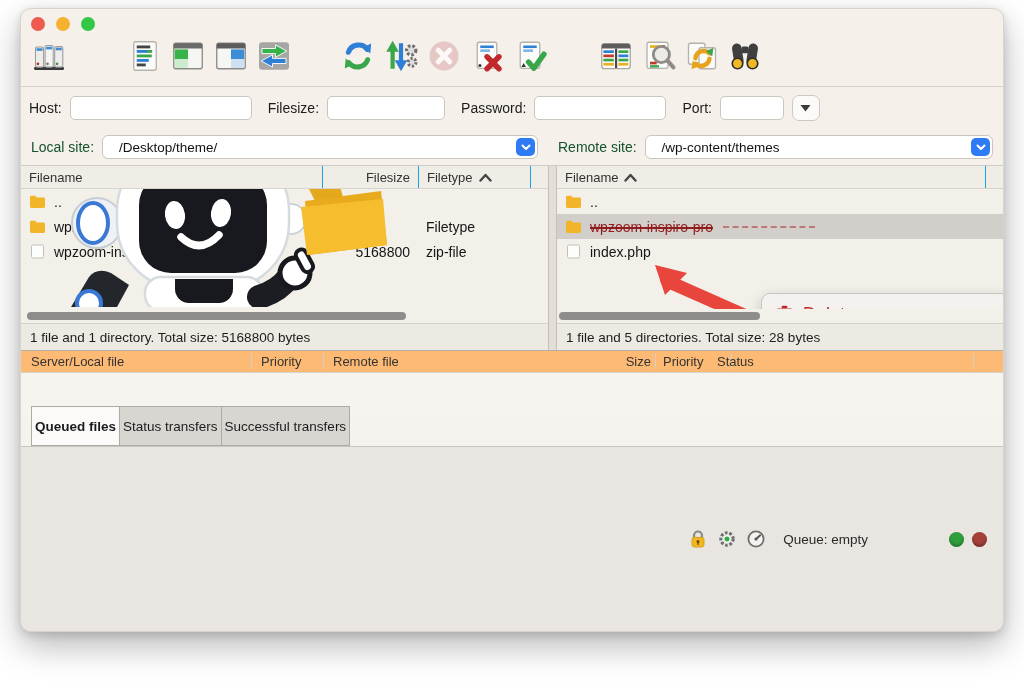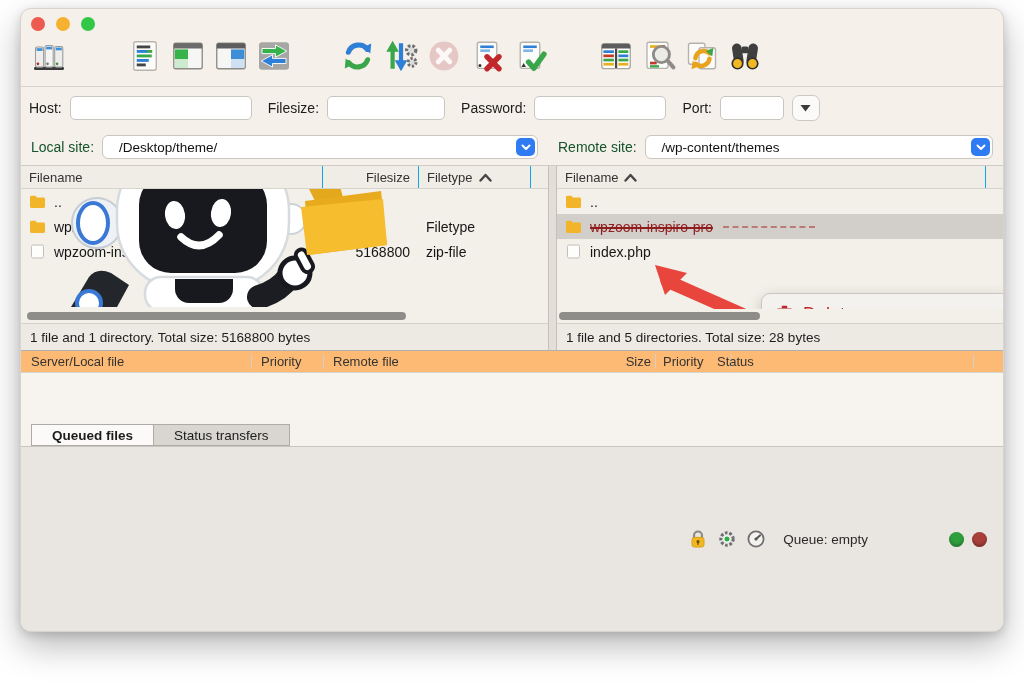--- a/index.html
+++ b/index.html
@@ -83,21 +83,21 @@
   .ctx-menu .dlabel { color:#c0272c; font-size:18px; font-weight:500; }
   .arrow-overlay { position:absolute; left:96px; top:74px; width:132px; height:70px; pointer-events:none; }
 
   
   .queue { flex:0 0 96px; border-top:1px solid #b3afaa; background:#f6f3ef; display:flex; flex-direction:column; }
   .qhead { position:relative; height:22px; flex:0 0 22px; background:#fdba74; border-bottom:1px solid #d7d3cd; font-size:13px; color:#333; }
   .qhead span { position:absolute; top:3px; }
   .qsep { position:absolute; top:3px; bottom:3px; border-left:1px solid #d3cfc9; }
   .qbody { flex:1; background:#f7f4f0; }
   .qtabs { height:28px; flex:0 0 28px; display:flex; padding-left:10px; align-items:flex-end; }
-  .qtab { height:22px; padding:0 20px; display:flex; align-items:center; font-size:13.5px; color:#1c1c1c;
+  .qtab { height:40px; padding:0 3px; display:flex; align-items:center; font-size:13.5px; color:#1c1c1c;
           background:#d9d6d2; border:1px solid #aeaba6; border-right:none; cursor:pointer; }
   .qtab:last-child { border-right:1px solid #aeaba6; }
   .qtab.active { background:#fbfaf9; font-weight:bold; }
 
   
   .statusbar { flex:1; background:#e9e5e0; border-top:1px solid #c9c5c0; display:flex; align-items:center; justify-content:flex-end;
                padding:0 16px; gap:9px; }
   .sb-ico { width:20px; height:20px; }
   .sb-text { font-size:13.5px; color:#2a2a2a; margin-left:8px; }
   .sb-dots { display:flex; gap:8px; margin-left:72px; }
@@ -476,20 +476,21 @@
       <div class="qsep" style="left:634px;"></div>
       <span style="left:642px;">Priority</span>
       <div class="qsep" style="left:710px;"></div>
       <span style="left:696px;">Status</span>
       <div class="qsep" style="left:952px;"></div>
     </div>
     <div class="qbody"></div>
     <div class="qtabs">
       <div class="qtab active">Queued files</div>
       <div class="qtab">Status transfers</div>
+      <div class="qtab">Successful transfers</div>
     </div>
   </div>
 
   <div class="statusbar">
     <svg class="sb-ico" viewBox="0 0 20 20">
       <path d="M6 9 V6.5 a4 4 0 0 1 8 0 V9" fill="none" stroke="#8a8a8a" stroke-width="2.2"></path>
       <rect x="4" y="8.4" width="12" height="9.6" rx="2.4" fill="#f2b824" stroke="#d99f12" stroke-width="1"></rect>
       <circle cx="10" cy="12.6" r="1.5" fill="#6b4d00"></circle>
           <rect x="9.3" y="13.2" width="1.4" height="2.6" fill="#6b4d00"></rect>
     </svg>

